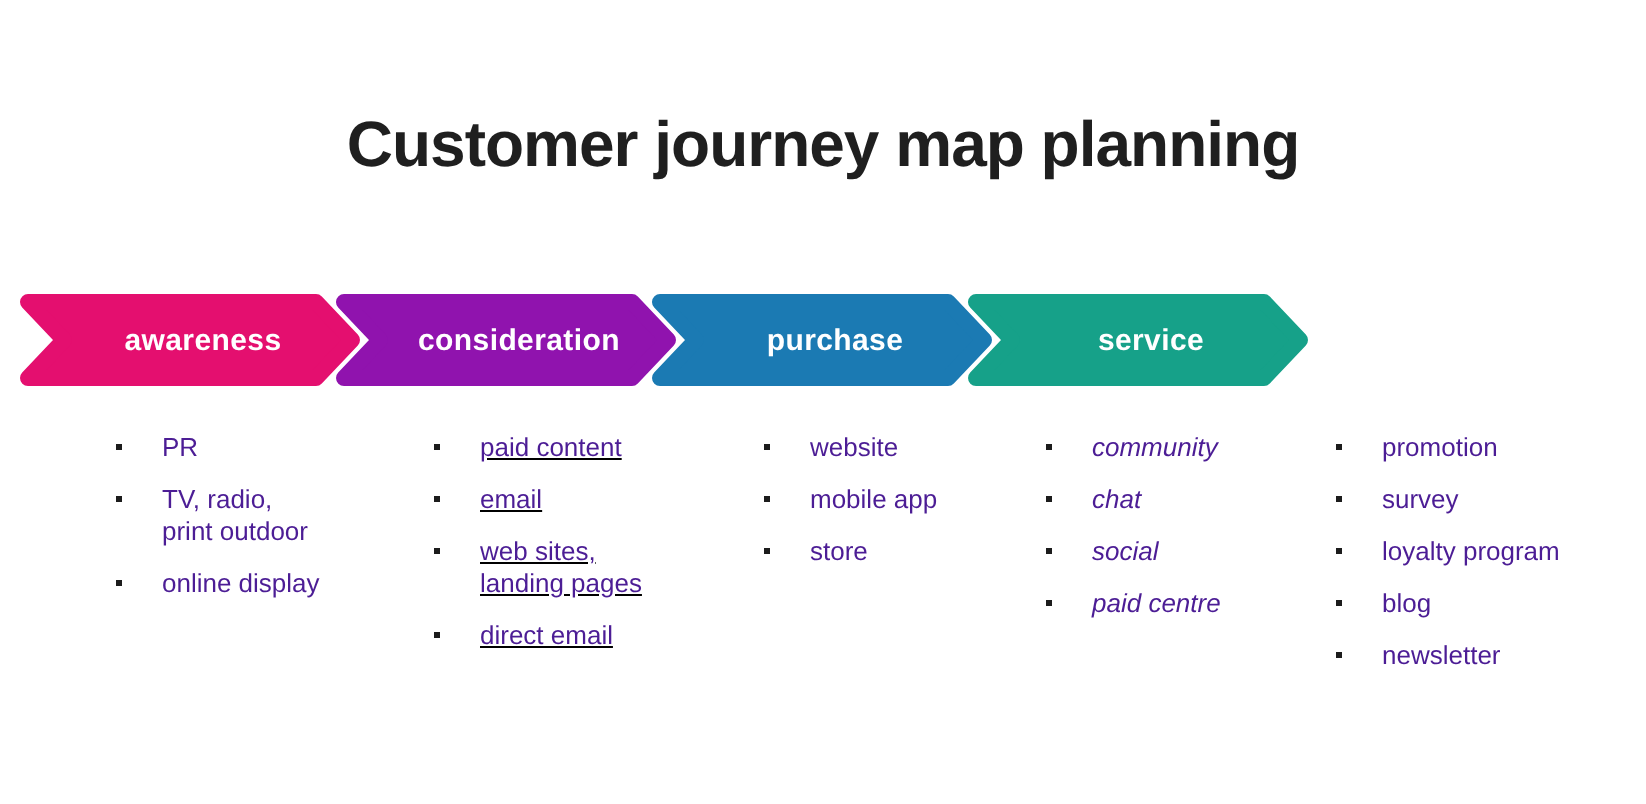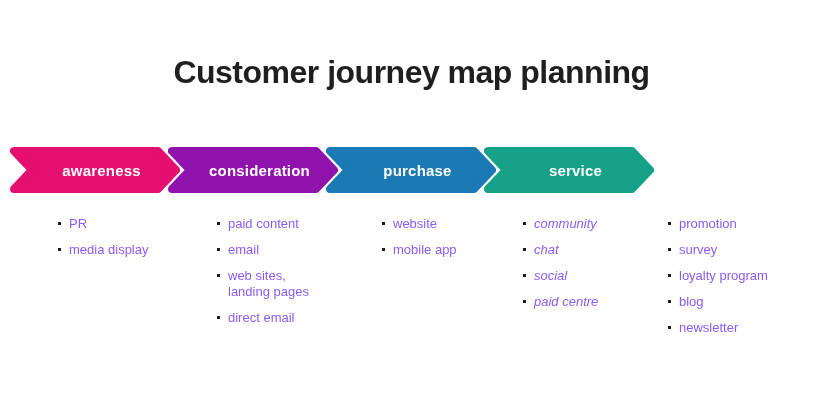--- a/index.html
+++ b/index.html
@@ -65,31 +65,32 @@
     display: flex;
     margin-left: 10px;
     margin-top: 23px;
   }
   .list-col {
     width: 158px;
     flex-shrink: 0;
     box-sizing: border-box;
   }
   .list-col:nth-child(1) { padding-left: 48px; }
-  .list-col:nth-child(2) { padding-left: 49px; }
+  .list-col:nth-child(2) { padding-left: 49px; text-decoration: underline; }
   .list-col:nth-child(3) { padding-left: 56px; text-align: right; }
   .list-col:nth-child(4) { padding-left: 39px; font-style: italic; }
   .list-col:nth-child(5) { padding-left: 26px; width: 181px; }
   .list-item {
     display: flex;
     align-items: flex-start;
     margin-bottom: 10px;
-    color: #8b5cf6;
+    color: #4c1d95;
     font-size: 13px;
     line-height: 16px;
+    gap: 12px;
   }
   .bullet {
     width: 3px;
     height: 3px;
     background: #1c1c1c;
     margin-top: 6px;
     margin-right: 8px;
     flex-shrink: 0;
   }
 </style>
@@ -127,21 +128,25 @@
     </div>
 
   <div class="lists" id="lists-row">
       <div class="list-col">
         <div class="list-item">
           <span class="bullet"></span>
           <span>PR</span>
         </div>
         <div class="list-item">
           <span class="bullet"></span>
-          <span>media display</span>
+          <span>TV, radio,<br>print outdoor</span>
+        </div>
+        <div class="list-item">
+          <span class="bullet"></span>
+          <span>online display</span>
         </div>
       </div>
       <div class="list-col">
         <div class="list-item">
           <span class="bullet"></span>
           <span>paid content</span>
         </div>
         <div class="list-item">
           <span class="bullet"></span>
           <span>email</span>
@@ -156,20 +161,24 @@
         </div>
       </div>
       <div class="list-col">
         <div class="list-item">
           <span class="bullet"></span>
           <span>website</span>
         </div>
         <div class="list-item">
           <span class="bullet"></span>
           <span>mobile app</span>
+        </div>
+        <div class="list-item">
+          <span class="bullet"></span>
+          <span>store</span>
         </div>
       </div>
       <div class="list-col">
         <div class="list-item">
           <span class="bullet"></span>
           <span>community</span>
         </div>
         <div class="list-item">
           <span class="bullet"></span>
           <span>chat</span>

